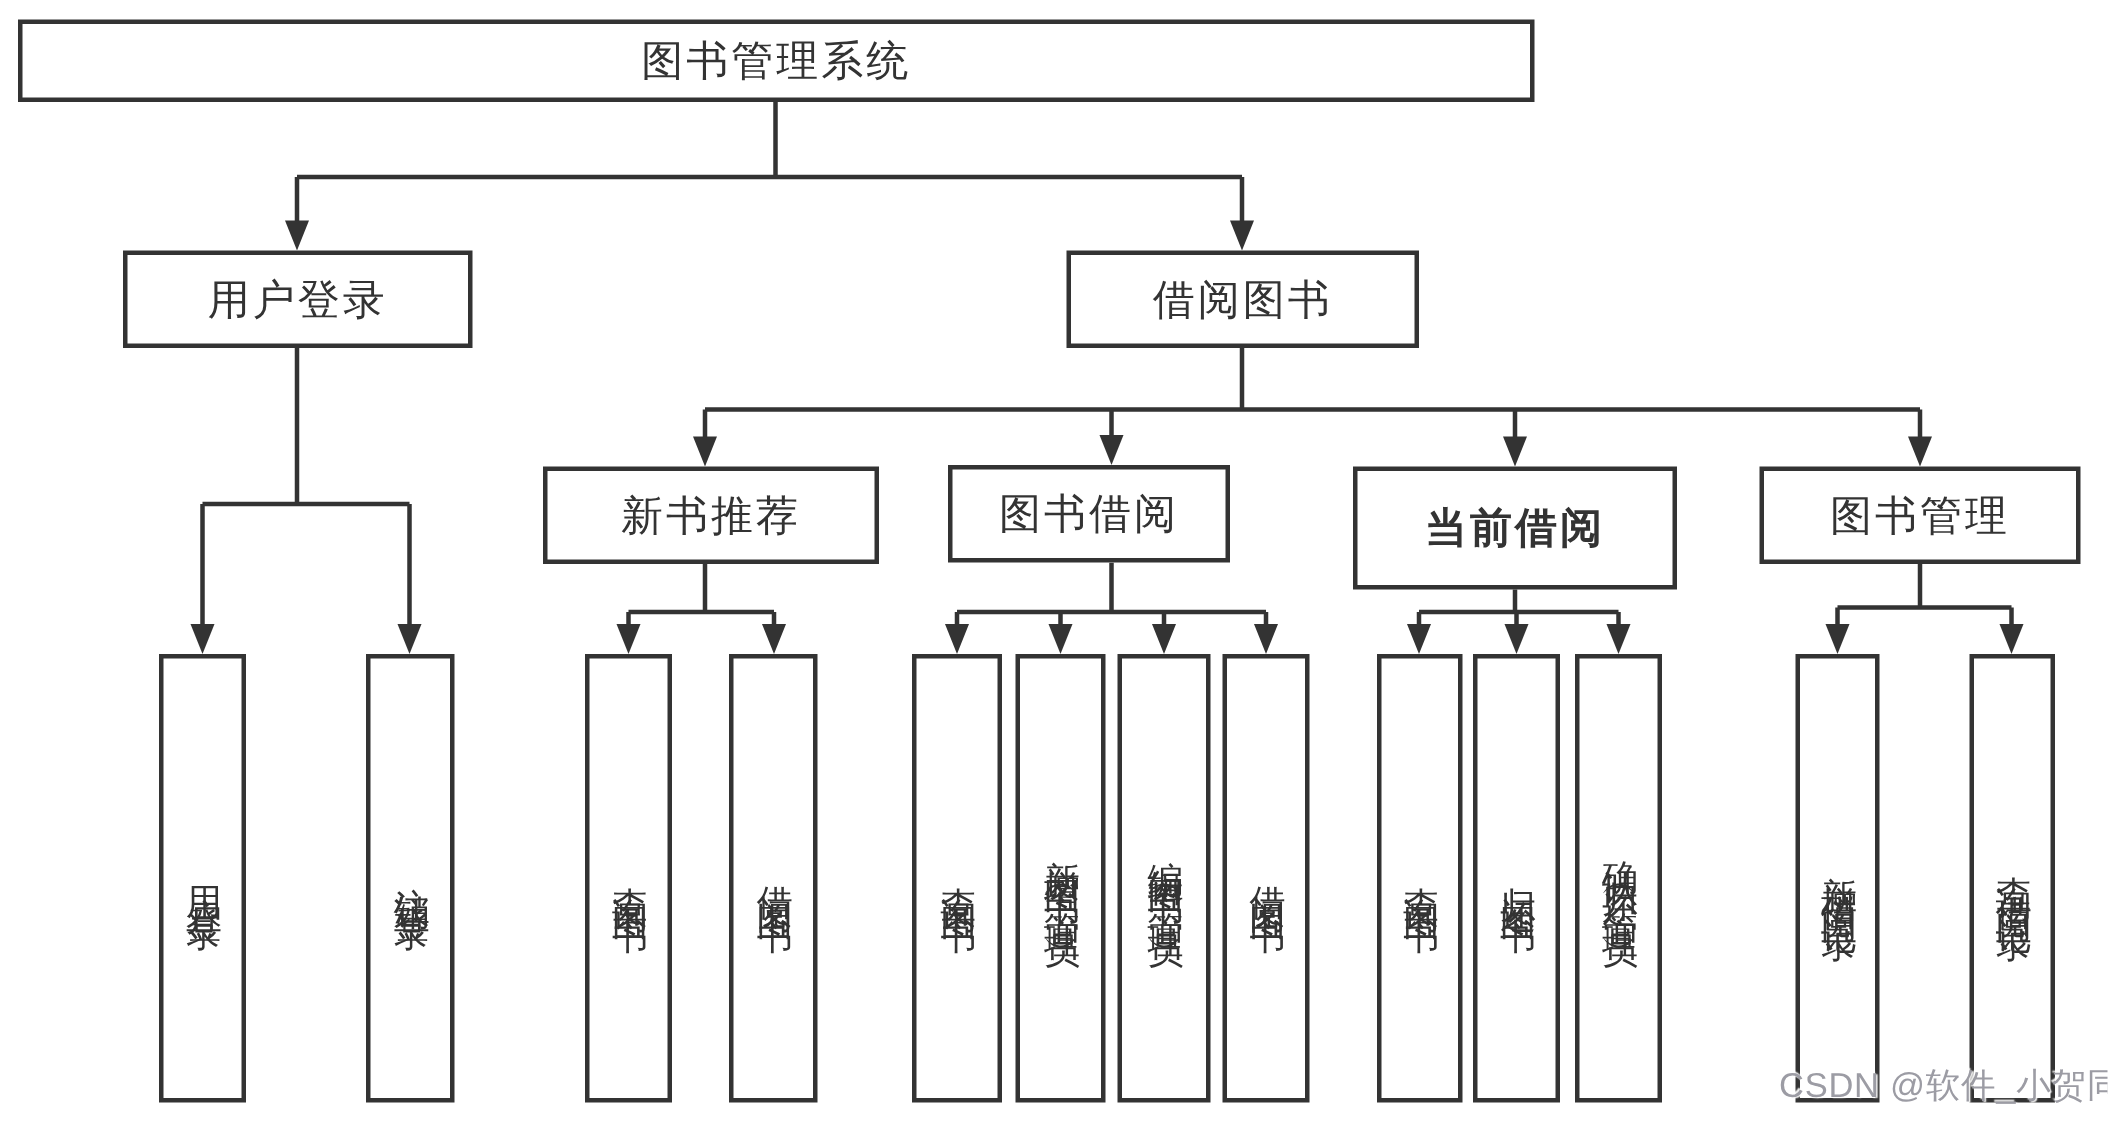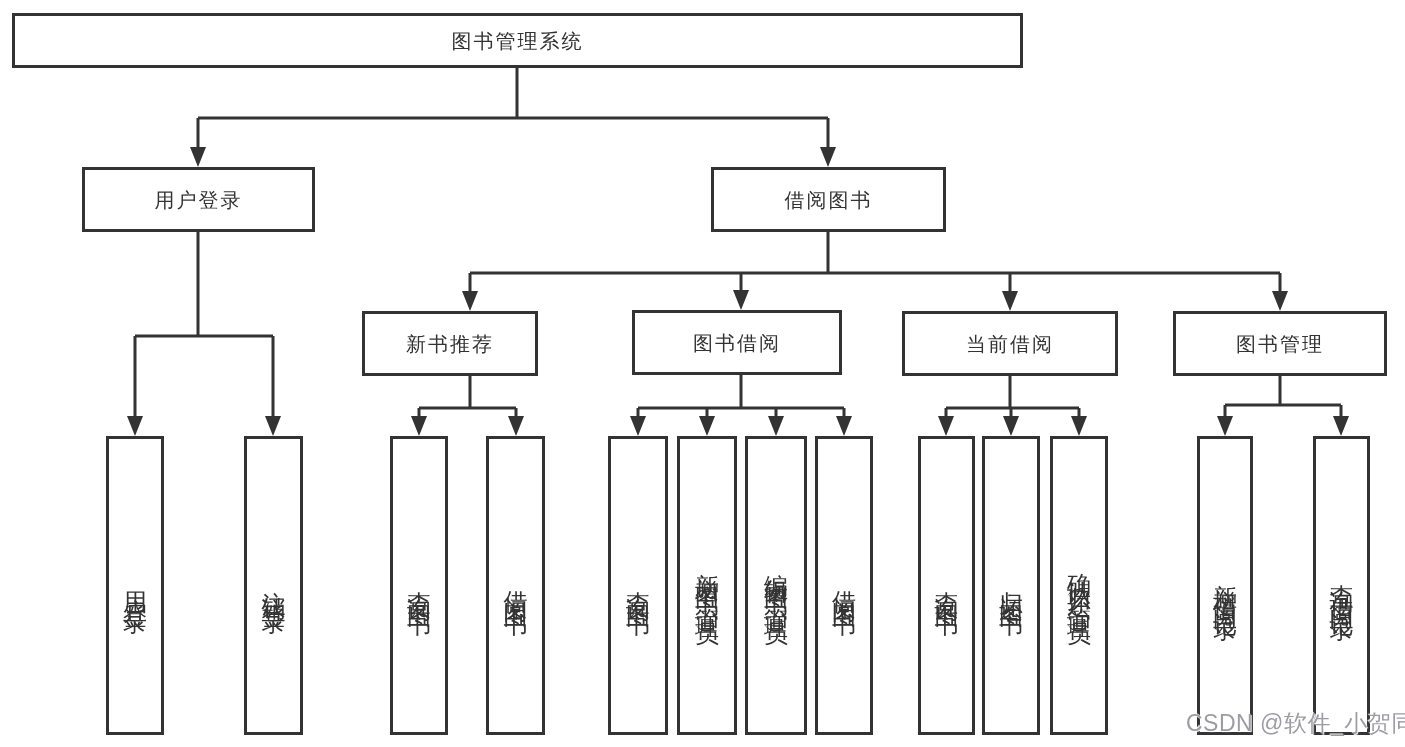--- a/index.html
+++ b/index.html
@@ -29,21 +29,21 @@
     box-sizing: border-box;
     border: 3px solid #333333;
     background: #ffffff;
     color: #333333;
     display: flex;
     align-items: center;
     justify-content: center;
     text-align: center;
   }
   .node.h {
-    font-size: 20px;
+    font-size: 28px;
     letter-spacing: 2px;
     line-height: 1;
   }
   .node.v {
     font-size: 24px;
     line-height: 1;
     writing-mode: vertical-rl;
     letter-spacing: 7px;
     padding: 6px 0;
   }
@@ -112,23 +112,23 @@
       <polygon fill="#333333" stroke="none" points="1217,416 1233,416 1225,436"></polygon>
       <polygon fill="#333333" stroke="none" points="1333,416 1349,416 1341,436"></polygon>
     </g>
   </svg>
 
   <div class="node h" style="left:12px; top:13px; width:1011px; height:55px;">图书管理系统</div>
 
   <div class="node h" style="left:82px; top:167px; width:233px; height:65px;">用户登录</div>
   <div class="node h" style="left:711px; top:167px; width:235px; height:65px;">借阅图书</div>
 
-  <div class="node h" style="left:362px; top:311px; width:176px; height:65px;">新书推荐</div>
-  <div class="node h" style="left:632px; top:310px; width:210px; height:65px;">图书借阅</div>
-  <div class="node h" style="left:902px; top:311px; width:216px; height:65px;">当前借阅</div>
+  <div class="node h" style="left:362px; top:311px; width:224px; height:65px;">新书推荐</div>
+  <div class="node h" style="left:632px; top:310px; width:188px; height:65px;">图书借阅</div>
+  <div class="node h" style="left:902px; top:311px; width:216px; height:82px;font-weight:bold;">当前借阅</div>
   <div class="node h" style="left:1173px; top:311px; width:214px; height:65px;">图书管理</div>
 
   <div class="node v" style="left:106px; top:436px; width:58px; height:299px;">用户登录</div>
   <div class="node v" style="left:244px; top:436px; width:59px; height:299px;">注销登录</div>
 
   <div class="node v" style="left:390px; top:436px; width:58px; height:299px;">查询图书</div>
   <div class="node v" style="left:486px; top:436px; width:59px; height:299px;">借阅图书</div>
 
   <div class="node v" style="left:608px; top:436px; width:60px; height:299px;">查询图书</div>
   <div class="node v" style="left:677px; top:436px; width:60px; height:299px;">新增图书（管理员）</div>

